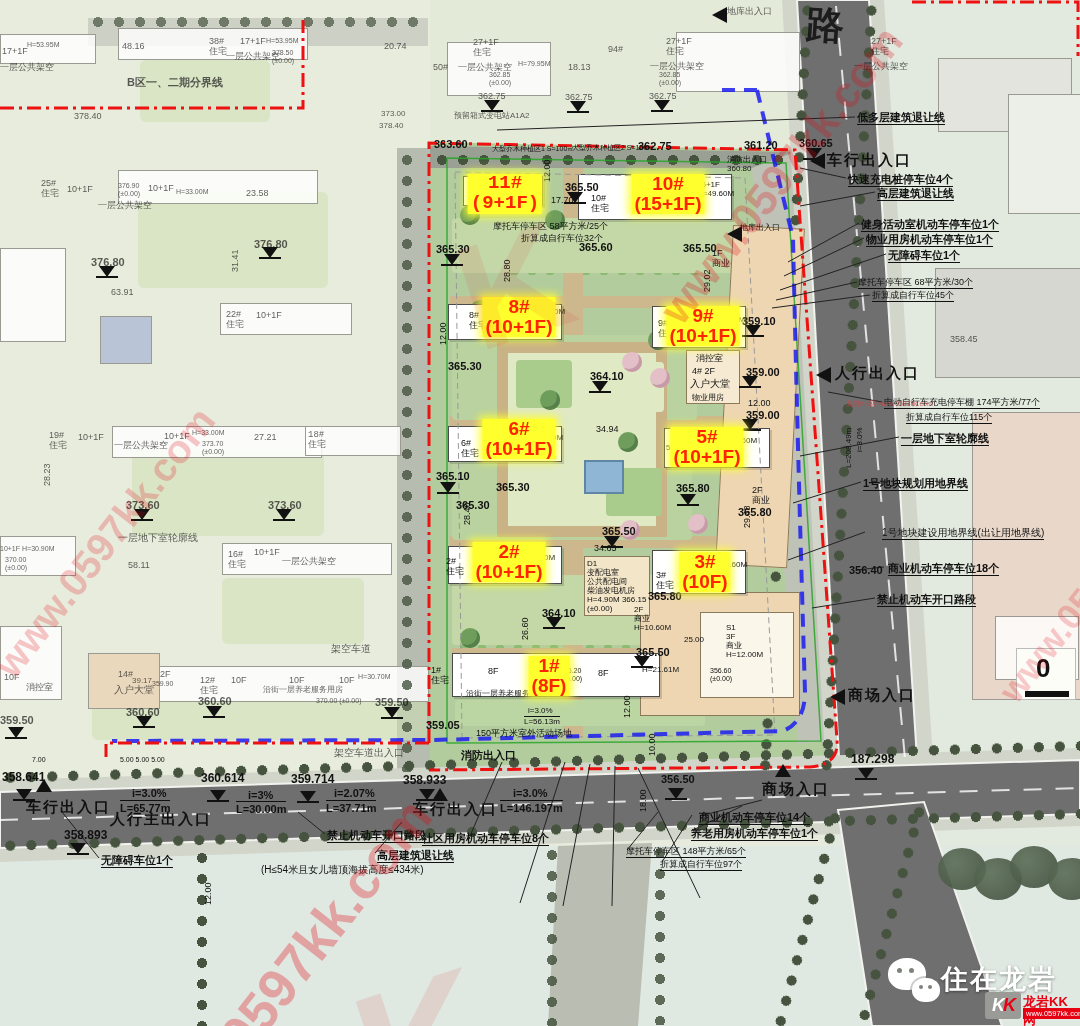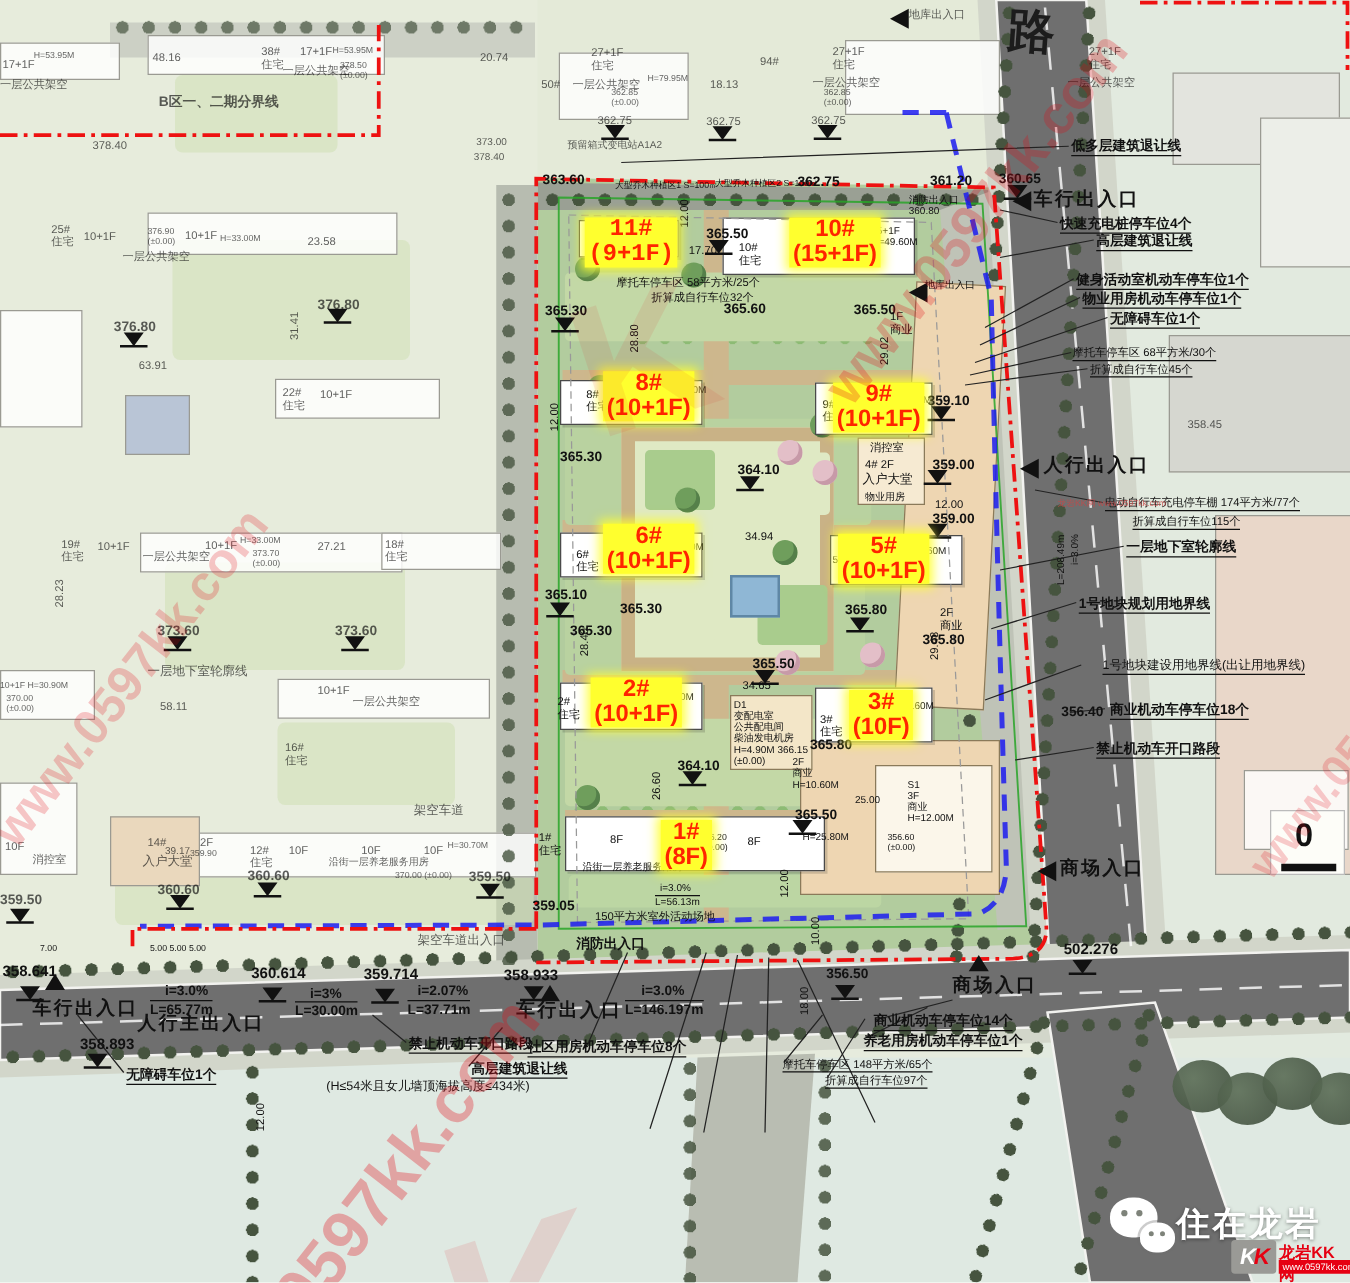--- a/index.html
+++ b/index.html
@@ -285,21 +285,21 @@
       <span class="L u b11" style="left: 422px; top: 832px;">社区用房机动车停车位8个</span>
       <span class="L u b11" style="left: 377px; top: 849px;">高层建筑退让线</span>
       <span class="L " style="left: 261px; top: 864px;">(H≤54米且女儿墙顶海拔高度≤434米)</span>
       <span class="L el" style="left: 661px; top: 773px;">356.50</span>
       <span class="L t9 v" style="left: 638px; top: 812px;">18.00</span>
       <span class="L u t9" style="left: 626px; top: 846px;">摩托车停车区 148平方米/65个</span>
       <span class="L u t9" style="left: 660px; top: 859px;">折算成自行车位97个</span>
       <span class="L u b11" style="left: 691px; top: 827px;">养老用房机动车停车位1个</span>
       <span class="L u b11" style="left: 699px; top: 811px;">商业机动车停车位14个</span>
       <span class="L b15" style="left: 762px; top: 781px;">商场入口</span>
-      <span class="L t12" style="left: 851px; top: 753px;">502.276</span>
+      <span class="L t12" style="left: 851px; top: 753px;">187.298</span>
       <span class="L t9 v" style="left: 203px; top: 905px;">12.00</span>
       <span class="L t7" style="left: 32px; top: 756px;">7.00</span>
       <span class="L t7" style="left: 120px; top: 756px;">5.00  5.00  5.00</span>
       <span class="L t9" style="left: 493px; top: 221px;">摩托车停车区 58平方米/25个</span>
       <span class="L t9" style="left: 521px; top: 233px;">折算成自行车位32个</span>
       <span class="L t7" style="left: 492px; top: 145px;">大型乔木种植区1 S=100㎡</span>
       <span class="L t7" style="left: 572px; top: 144px;">大型乔木种植区2 S=100㎡</span>
       <span class="L el" style="left: 565px; top: 181px;">365.50</span>
       <span class="L el" style="left: 436px; top: 243px;">365.30</span>
       <span class="L el" style="left: 579px; top: 241px;">365.60</span>
@@ -374,21 +374,21 @@
 3F
 商业
 H=12.00M</span>
       <span class="L t7" style="left: 710px; top: 667px;">356.60
 (±0.00)</span>
       <span class="L el" style="left: 636px; top: 646px;">365.50</span>
       <span class="L t9" style="left: 431px; top: 665px;">1#
 住宅</span>
       <span class="L t9" style="left: 488px; top: 666px;">8F</span>
       <span class="L t9" style="left: 598px; top: 668px;">8F</span>
-      <span class="L t8" style="left: 642px; top: 666px;">H=25.80M</span>
+      <span class="L t8" style="left: 642px; top: 666px;">H=21.61M</span>
       <span class="L t7" style="left: 560px; top: 667px;">366.20
 (±0.00)</span>
       <span class="L t8" style="left: 466px; top: 690px;">沿街一层养老服务用房</span>
       <span class="L t9" style="left: 476px; top: 728px;">150平方米室外活动场地</span>
       <span class="L b11" style="left: 461px; top: 749px;">消防出入口</span>
       <span class="L el" style="left: 426px; top: 719px;">359.05</span>
       <span class="L t8" style="left: 528px; top: 707px;">i=3.0%</span>
       <span class="L t8 fr" style="left: 524px; top: 716px;">L=56.13m</span>
       <span class="L t9 v" style="left: 622px; top: 718px;">12.00</span>
       <span class="L t9 v" style="left: 647px; top: 756px;">10.00</span>
@@ -451,28 +451,28 @@
       <span class="L f t9" style="left: 256px; top: 310px;">10+1F</span>
       <span class="L f t9" style="left: 49px; top: 430px;">19#
 住宅</span>
       <span class="L f t9" style="left: 78px; top: 432px;">10+1F</span>
       <span class="L f t9" style="left: 114px; top: 440px;">一层公共架空</span>
       <span class="L f t9" style="left: 164px; top: 431px;">10+1F</span>
       <span class="L f t7" style="left: 192px; top: 429px;">H=33.00M</span>
       <span class="L f t7" style="left: 202px; top: 440px;">373.70
 (±0.00)</span>
       <span class="L f t9" style="left: 254px; top: 432px;">27.21</span>
-      <span class="L f t9" style="left: 308px; top: 430px;">18#
+      <span class="L f t9" style="left: 308px; top: 430px; font-family: Liberation Mono, monospace;">18#
 住宅</span>
       <span class="L f t9 v" style="left: 42px; top: 486px;">28.23</span>
       <span class="L f el" style="left: 126px; top: 499px;">373.60</span>
       <span class="L f el" style="left: 268px; top: 499px;">373.60</span>
       <span class="L f" style="left: 118px; top: 532px;">一层地下室轮廓线</span>
       <span class="L f t9" style="left: 128px; top: 560px;">58.11</span>
-      <span class="L f t9" style="left: 228px; top: 549px; margin-top: 44px;">16#
+      <span class="L f t9" style="left: 228px; top: 549px;">16#
 住宅</span>
       <span class="L f t9" style="left: 254px; top: 547px;">10+1F</span>
       <span class="L f t9" style="left: 282px; top: 556px;">一层公共架空</span>
       <span class="L f t7" style="left: 0px; top: 545px;">10+1F H=30.90M</span>
       <span class="L f t7" style="left: 5px; top: 556px;">370.00
 (±0.00)</span>
       <span class="L f t9" style="left: 200px; top: 675px;">12#
 住宅</span>
       <span class="L f t9" style="left: 231px; top: 675px;">10F</span>
       <span class="L f t9" style="left: 289px; top: 675px;">10F</span>

